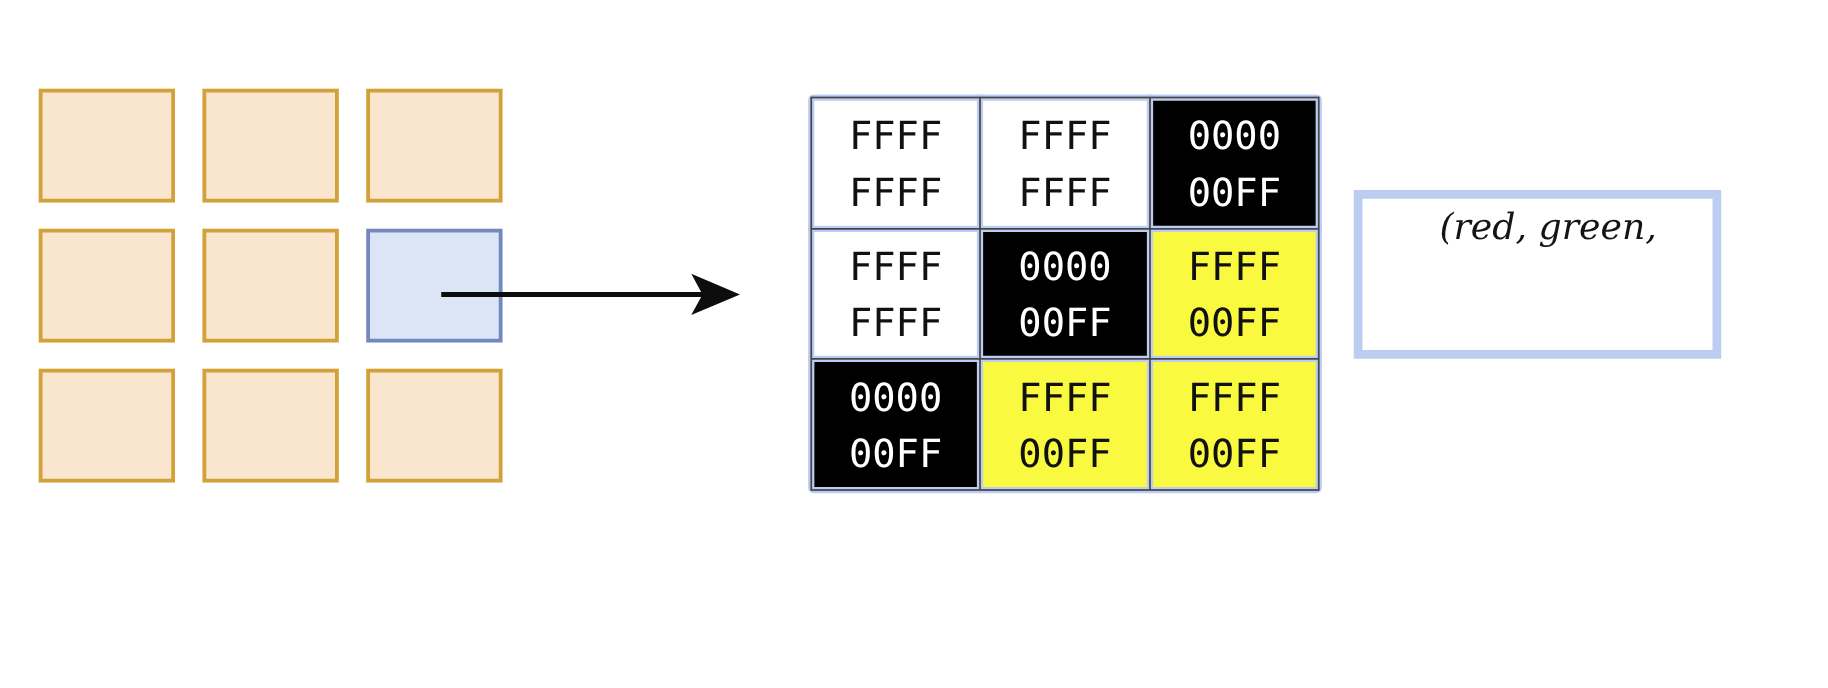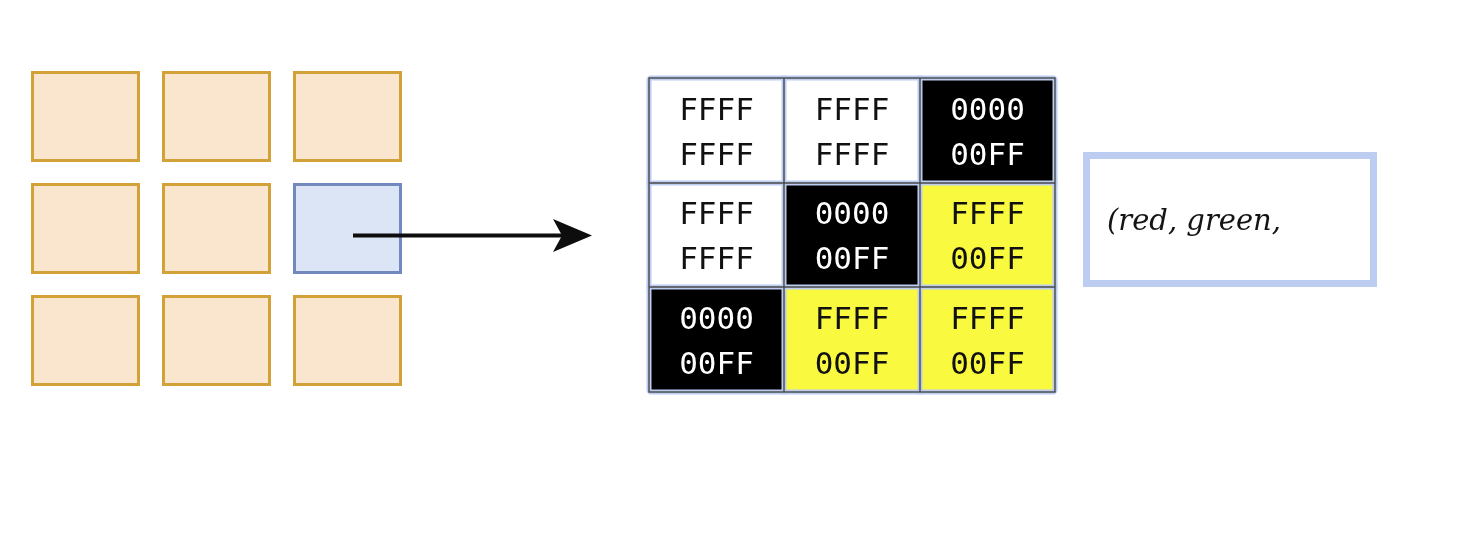--- a/index.html
+++ b/index.html
@@ -50,21 +50,21 @@
   .legend {
     position: absolute;
     left: 1083px;
     top: 152px;
     width: 294px;
     height: 135px;
     box-sizing: border-box;
     border: 7px solid #BCCDF1;
     background: #ffffff;
     display: flex;
-    flex-direction: column;
+    flex-direction: row;
     justify-content: center;
     padding-left: 17px;
     font-family: "DejaVu Serif", "Liberation Serif", serif;
     font-style: italic;
     font-size: 29px;
     line-height: 44px;
     color: #141414;
   }
   .legend .line2 { margin-left: 11px; }
 </style>

